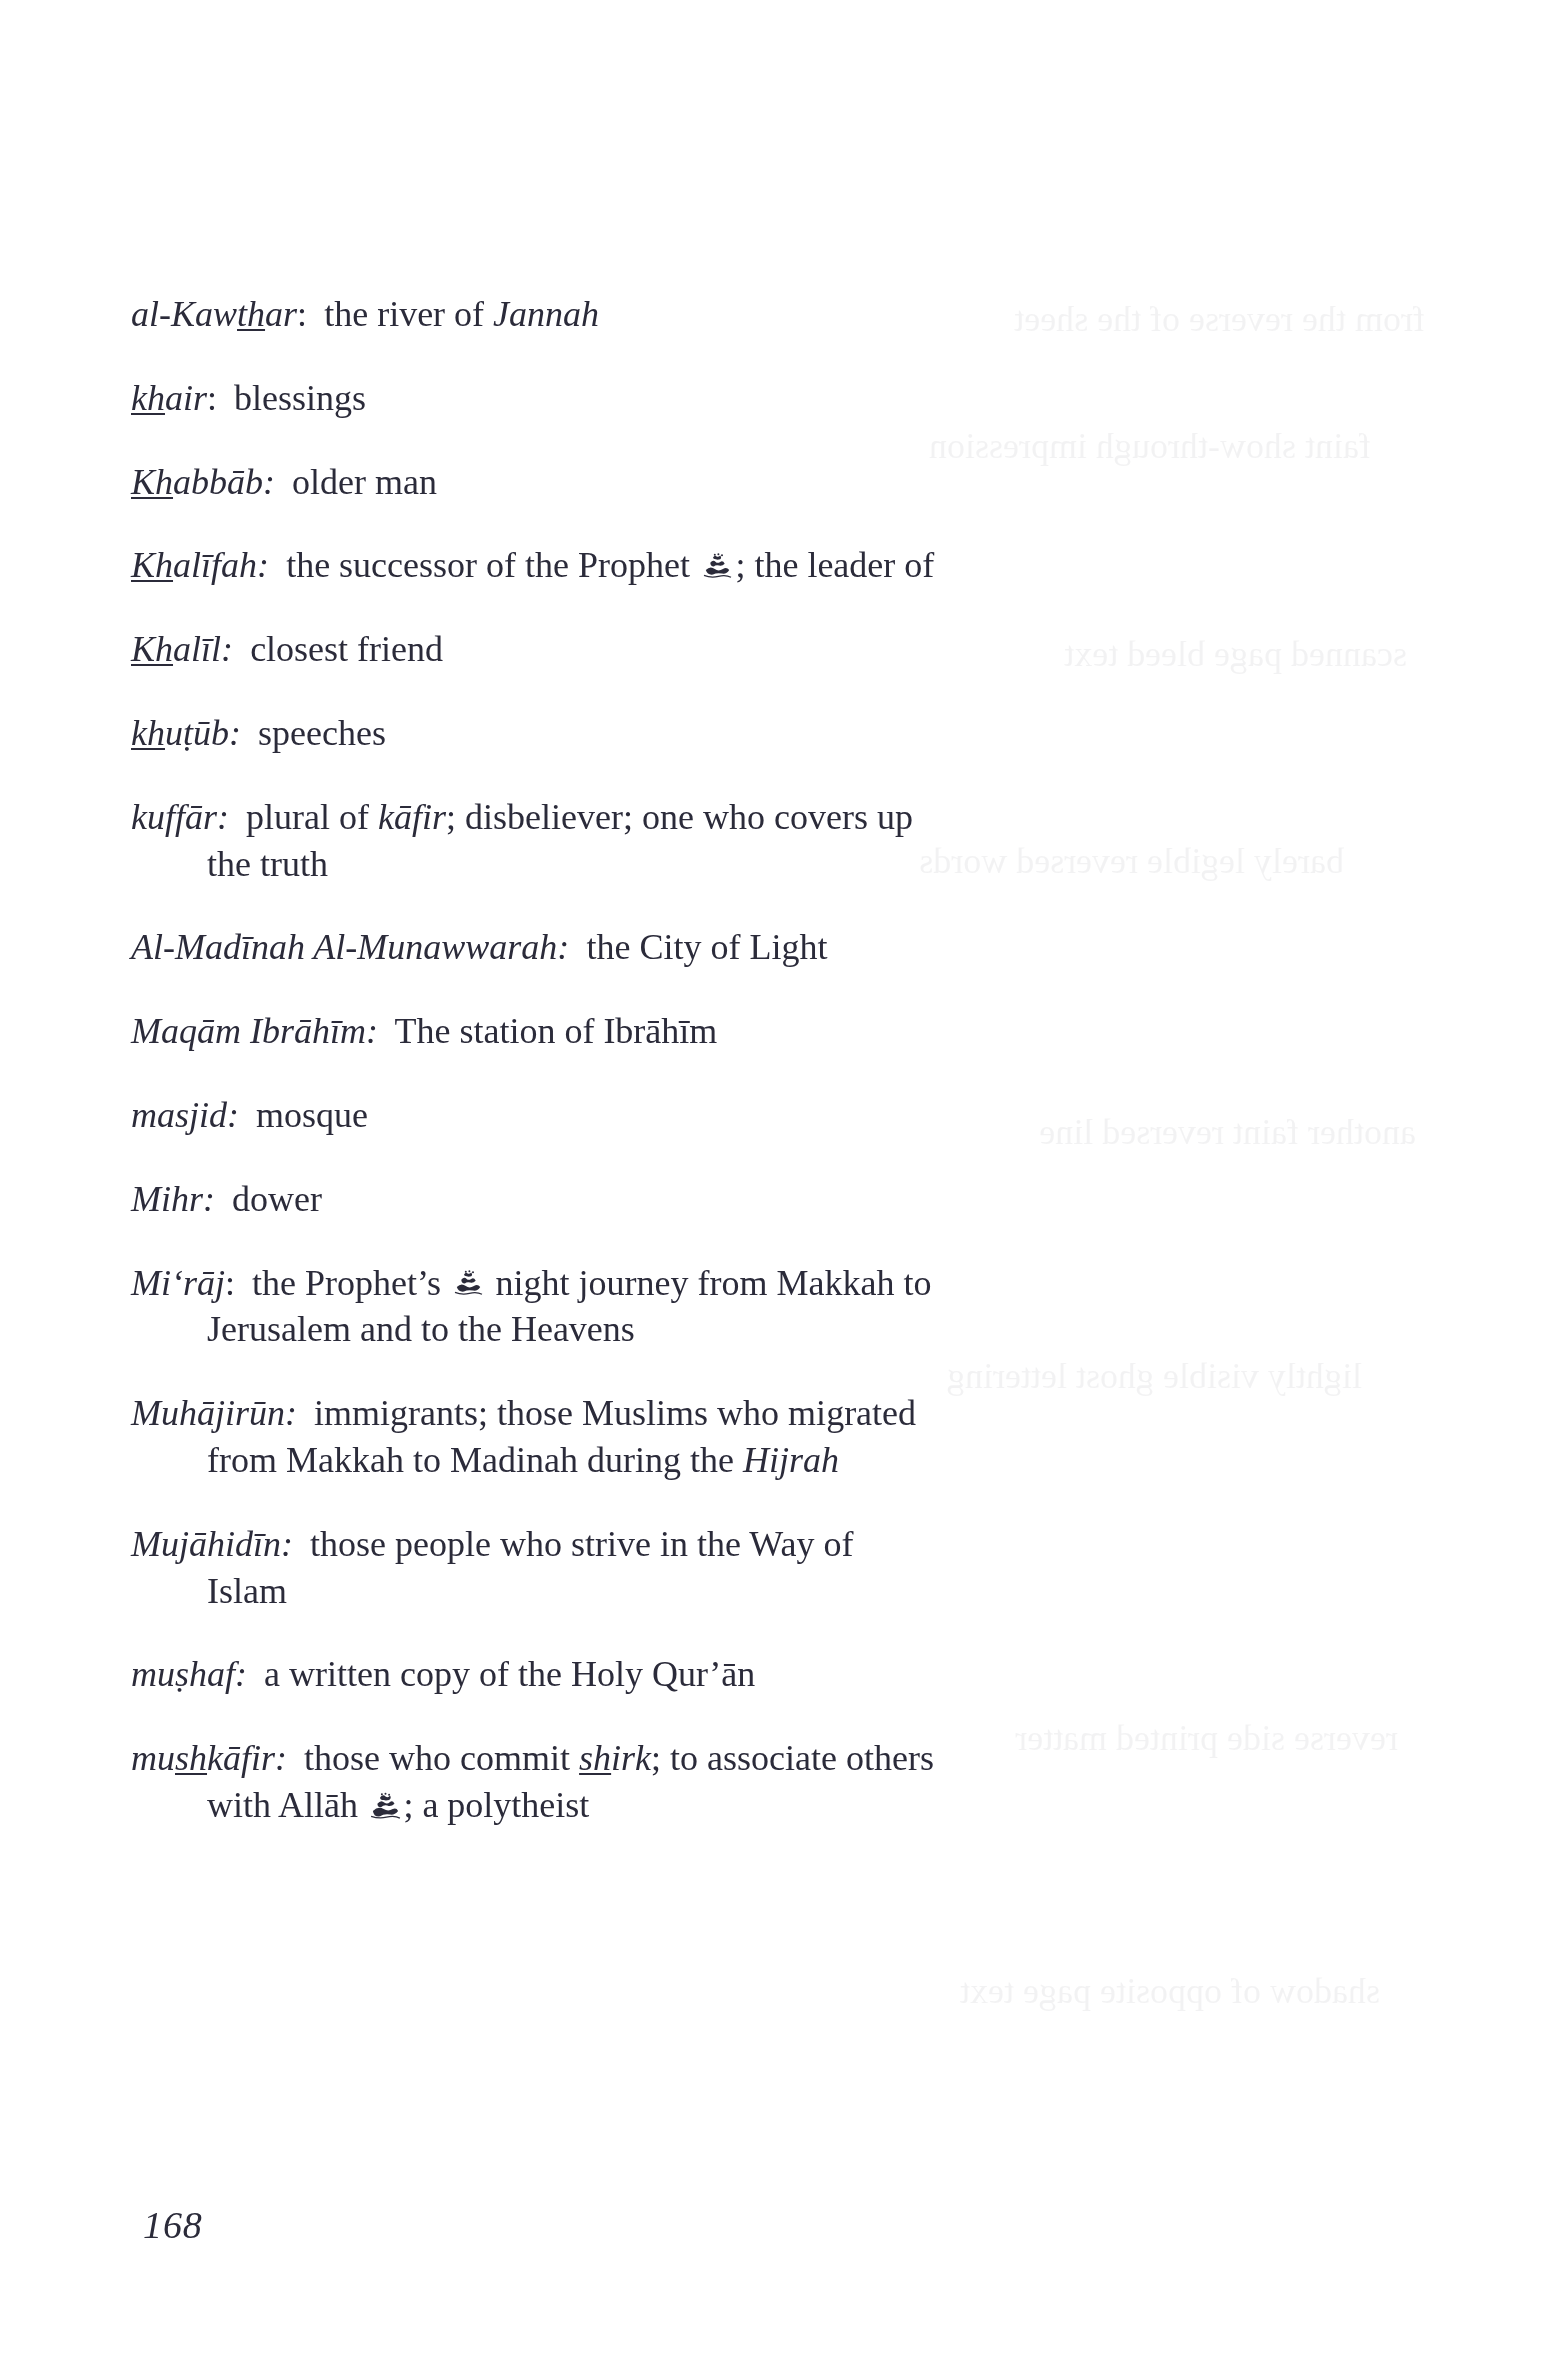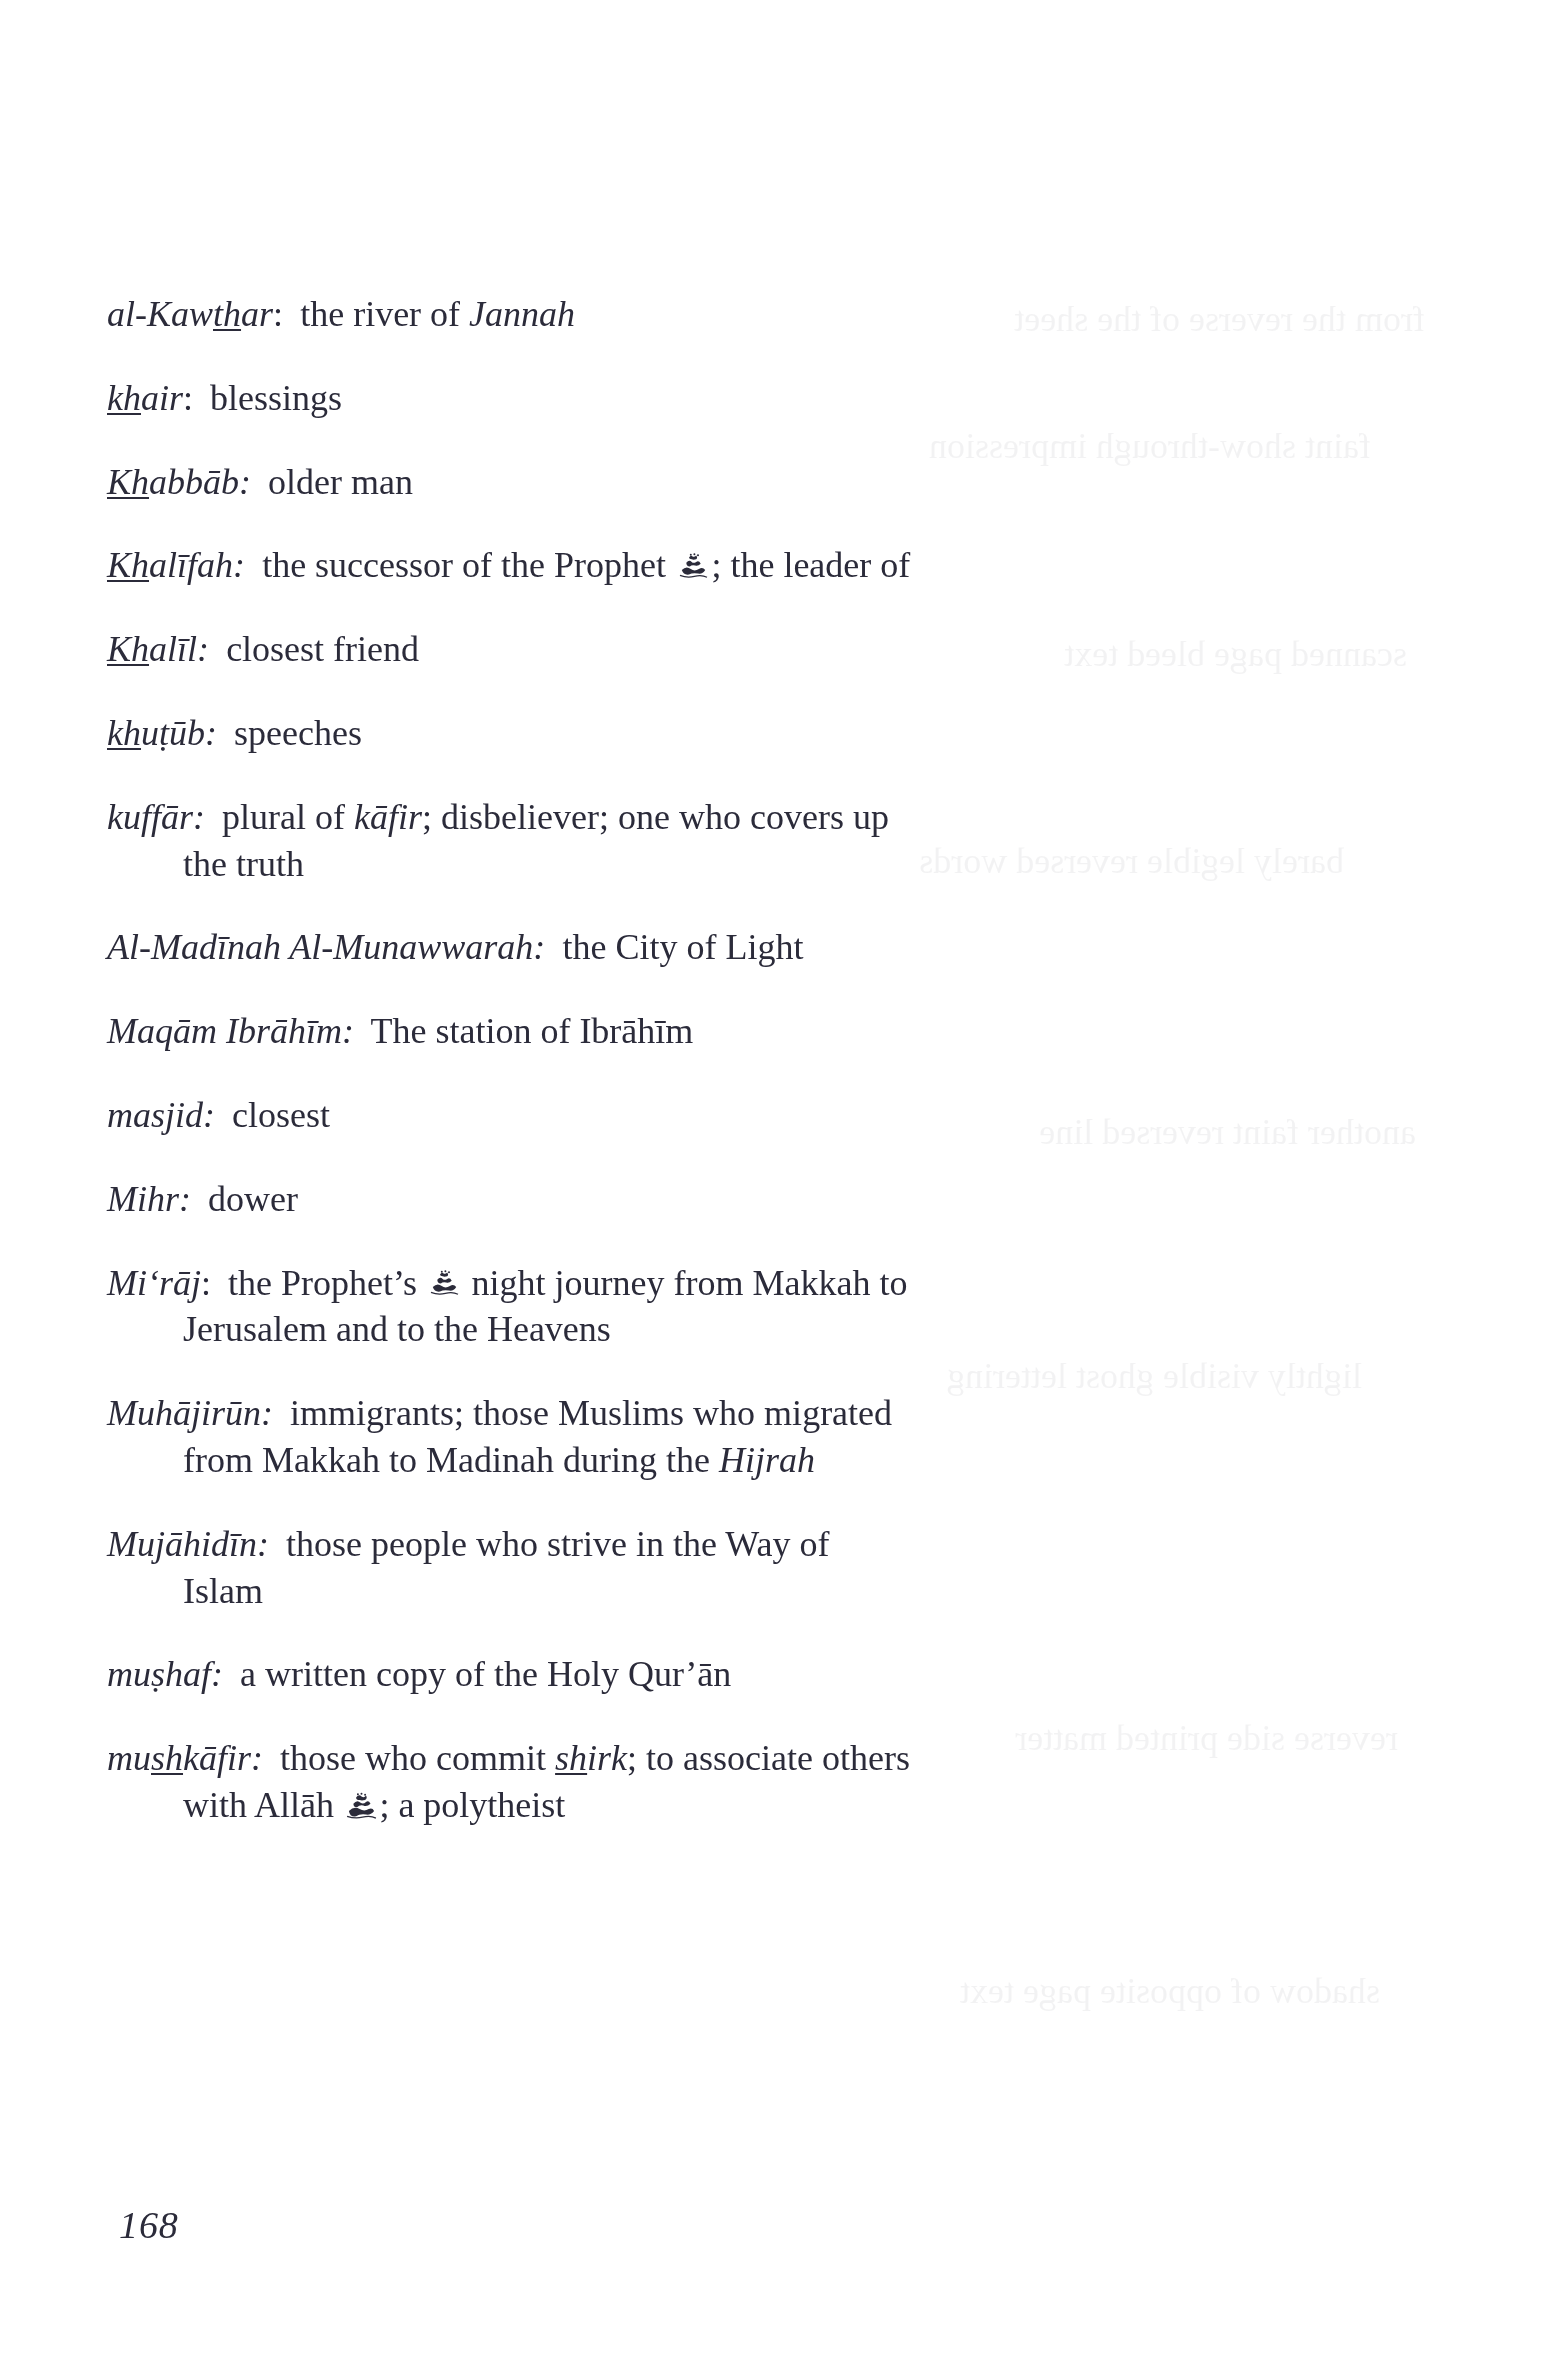--- a/index.html
+++ b/index.html
@@ -37,20 +37,21 @@
     position: absolute;
     white-space: nowrap;
     font-size: 36px;
     color: #2b2b3a;
     font-family: "Liberation Serif", serif;
   }
 
   .page {
     position: absolute;
     inset: 0;
+    margin-left: 24px;
   }
 
   .content {
     position: absolute;
     left: 107px;
     top: 291px;
     width: 1202px;
   }
 
   .entry {
@@ -173,21 +174,21 @@
 
     <div class="entry">
       <span class="entry-line first"><span class="hw"><span>Al-Madīnah Al-Munawwarah</span><span>:</span></span><span class="gap"></span><span> the City of Light</span></span>
     </div>
 
     <div class="entry">
       <span class="entry-line first"><span class="hw"><span>Maqām Ibrāhīm</span><span>:</span></span><span class="gap"></span><span> The station of Ibrāhīm</span></span>
     </div>
 
     <div class="entry">
-      <span class="entry-line first"><span class="hw"><span>masjid</span><span>:</span></span><span class="gap"></span><span> closest</span></span>
+      <span class="entry-line first"><span class="hw"><span>masjid</span><span>:</span></span><span class="gap"></span><span> mosque</span></span>
     </div>
 
     <div class="entry">
       <span class="entry-line first"><span class="hw"><span>Mihr</span><span>:</span></span><span class="gap"></span><span> dower</span></span>
     </div>
 
     <div class="entry">
       <span class="entry-line first"><span class="hw"><span>Mi‘rāj</span></span><span>:</span><span class="gap"></span><span> the Prophet’s </span><span class="honorific"><svg viewBox="0 0 34 30">
               <g fill="#2b2b3a">
                 <path d="M4 20 q5 -5 10 -1 q4 3 9 0 q4 -3 7 1 q-3 5 -8 4 q-6 -1 -10 1 q-6 1 -8 -5 z"></path>

